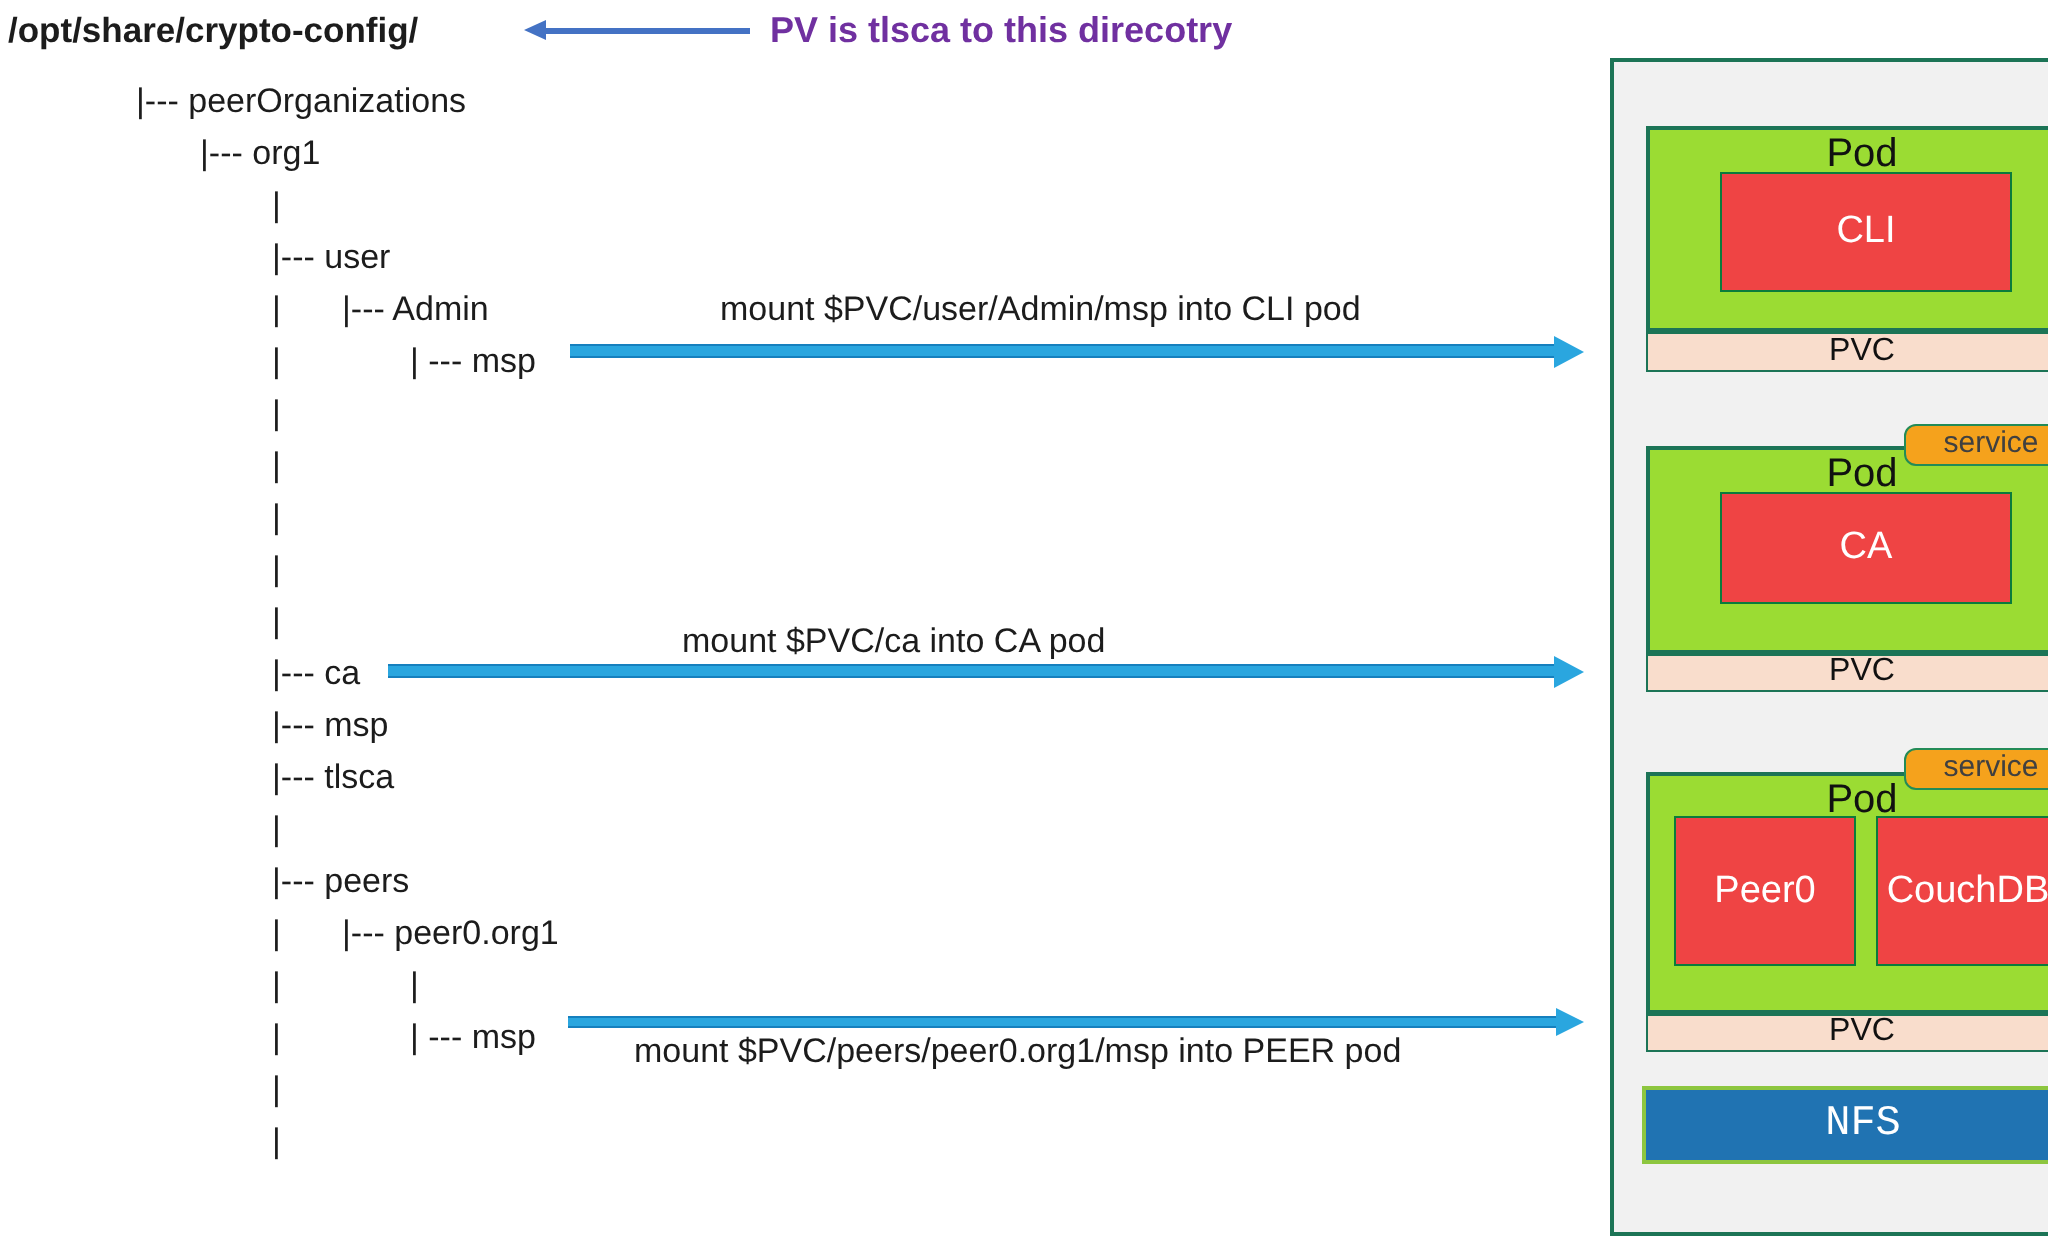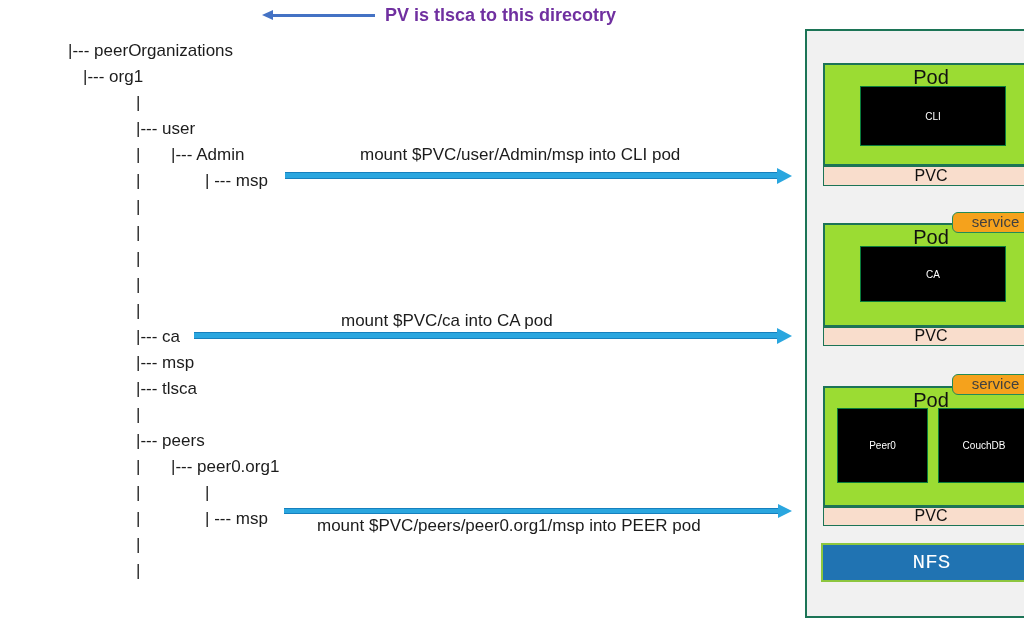--- a/index.html
+++ b/index.html
@@ -20,45 +20,46 @@
   
   .m-label{position:absolute;font-size:17px;color:#1c1c1c;white-space:pre;text-align:center;}
   .m-bar{position:absolute;background:#2AA6DF;border-top:1px solid #1680BE;border-bottom:1px solid #1680BE;}
   .m-head{position:absolute;width:0;height:0;border-left:15px solid #2AA6DF;
     border-top:8px solid transparent;border-bottom:8px solid transparent;}
   
   .panel{position:absolute;left:773px;top:29px;width:242px;height:589px;
     background:#F1F1F1;border:2px solid #1C7456;margin-left:32px;}
   .pod{position:absolute;left:16px;width:216px;background:#9BDC33;border:2px solid #1C7456;}
   .pod-label{position:absolute;left:0;top:1px;width:100%;text-align:center;font-size:20px;color:#111;}
-  .cbox{position:absolute;background:#000000;border:1.5px solid #0A7B3C;color:#ffffff;
-    display:flex;align-items:center;justify-content:center;font-size:10px;}
+  .cbox{position:absolute;background:#ef4444;border:1.5px solid #0A7B3C;color:#ffffff;
+    display:flex;align-items:center;justify-content:center;font-size:19px;}
   .pvc{position:absolute;left:16px;width:216px;background:#F9DDCC;border:1.5px solid #1C7456;
     text-align:center;font-size:16px;color:#111;}
   .svc{position:absolute;left:145px;width:87px;height:21px;background:#F5A21C;border:1.5px solid #238B57;
     border-radius:6px;color:#404040;font-size:15px;text-align:center;line-height:18px;z-index:3;}
   .nfs{position:absolute;left:14px;top:512px;width:221px;height:39px;background:#2073B2;
     border:2px solid #8DC63F;color:#ffffff;display:flex;align-items:center;justify-content:center;font-size:21px;font-family:Liberation Mono, monospace;}
   .ns-label{position:absolute;left:0;top:561px;width:238px;text-align:center;font-size:18px;color:#111;}
 </style>
 </head>
 <body>
 
 <div id="stage">
 
+  <div class="page-title">/opt/share/crypto-config/</div>
   <div class="pv-head"></div>
   <div class="pv-line"></div>
   <div class="pv-note">PV is tlsca to this direcotry</div>
 
   <div>
     <div class="trow" style="top:38px">
         <span class="tseg" style="left:68px">|--- peerOrganizations</span>
       </div>
     <div class="trow" style="top:64px">
-        <span class="tseg" style="left:83px">|--- org1</span>
+        <span class="tseg" style="left:100px">|--- org1</span>
       </div>
     <div class="trow" style="top:90px">
         <span class="tseg" style="left:136px">|</span>
       </div>
     <div class="trow" style="top:116px">
         <span class="tseg" style="left:136px">|--- user</span>
       </div>
     <div class="trow" style="top:142px">
         <span class="tseg" style="left:136px">|</span>
         <span class="tseg" style="left:171px">|--- Admin</span>

